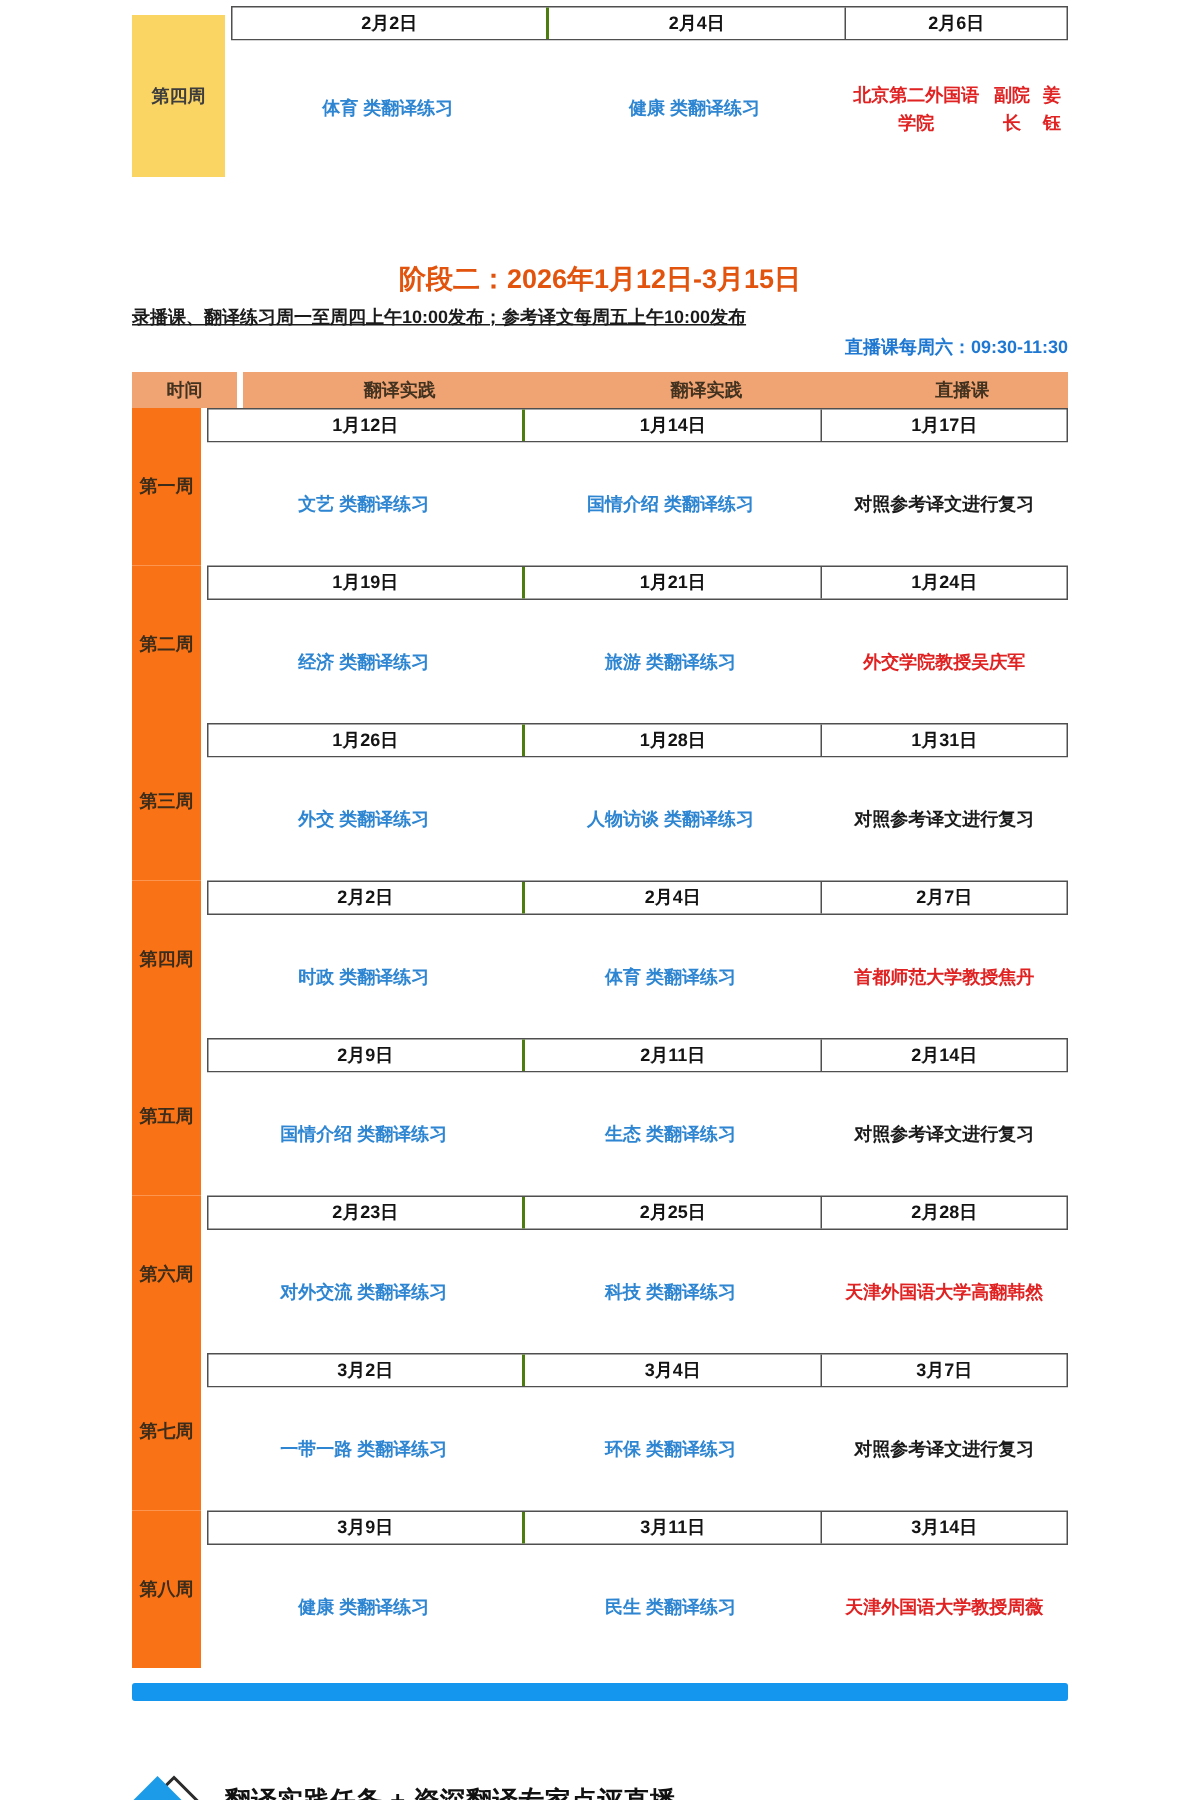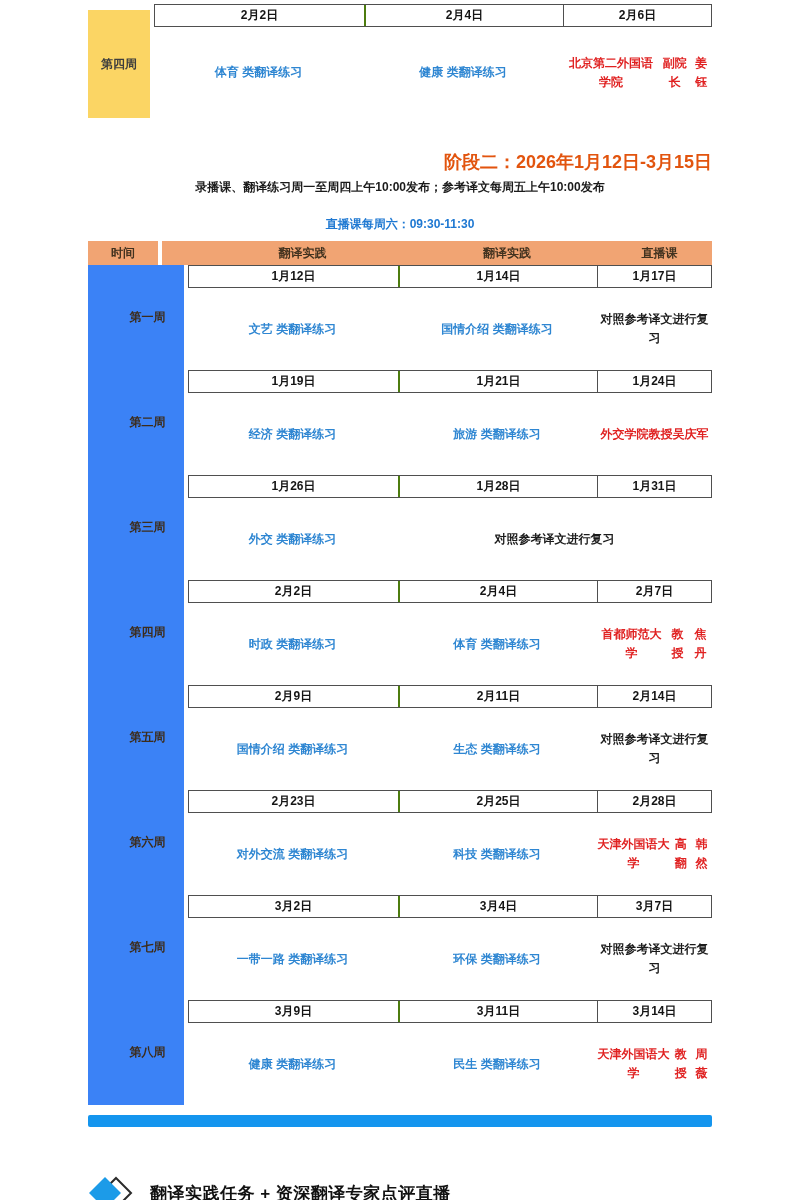--- a/index.html
+++ b/index.html
@@ -29,39 +29,39 @@
   .cc1{width:209px;}
   .cc2{width:200px;}
   .cc3{flex:1;}
   .topic{font-size:12px;font-weight:bold;color:#2E86D2;}
   .live-line{display:block;font-size:12px;font-weight:bold;line-height:1.55;}
   .live-line.expert{color:#E02222;}
   .live-line.review{color:#1b1b1b;}
   .s1 .content-row{height:86px;}
 
   
-  .s2-title{margin-top:32px;text-align:right;font-size:18px;font-weight:bold;color:#E2540E;}
-  .s2-sub{margin-top:5px;text-align:center;font-size:12px;font-weight:bold;color:#1b1b1b;}
-  .s2-live{margin-top:20px;text-align:center;font-size:12px;font-weight:bold;color:#1E78D2;}
+  .s2-title{margin-top:56px;text-align:center;font-size:18px;font-weight:bold;color:#E2540E;}
+  .s2-sub{margin-top:5px;text-align:left;font-size:12px;font-weight:bold;color:#1b1b1b;text-decoration:underline;}
+  .s2-live{margin-top:3px;text-align:right;font-size:12px;font-weight:bold;color:#1E78D2;}
 
   
   .s2-table{margin-top:8px;}
   .hdr{display:flex;height:24px;}
   .hdr-time{width:70px;background:#F1A473;display:flex;align-items:center;justify-content:center;
             font-size:12px;font-weight:bold;color:#42321f;}
-  .hdr-rest{flex:1;margin-left:4px;background:#F1A473;display:flex;padding-left:36px;}
+  .hdr-rest{flex:1;margin-left:4px;background:#F1A473;display:flex;}
   .hdr-cell{display:flex;align-items:center;justify-content:center;
             font-size:12px;font-weight:bold;color:#42321f;}
   .hc1{width:209px;}
   .hc2{width:200px;}
   .hc3{flex:1;}
 
   .week-block{display:flex;height:105px;}
-  .strip-cell{width:73px;background:#3b82f6;display:flex;align-items:center;justify-content:center;
-              font-size:12px;font-weight:bold;color:#3d2c1a;padding-left:23px;}
+  .strip-cell{width:46px;background:#f97316;display:flex;align-items:center;justify-content:center;
+              font-size:12px;font-weight:bold;color:#3d2c1a;}
   .week-right{flex:1;margin-left:4px;display:flex;flex-direction:column;}
   .week-right .content-row{height:80px;}
 
   
   .bluebar{margin:10px 0 0 88px;width:624px;height:12px;background:#1495EE;border-radius:2px;}
   .footer{margin:46px 0 0 88px;display:flex;align-items:center;gap:16px;}
   .footer-text{font-size:17px;font-weight:bold;color:#111;letter-spacing:0.5px;}
   .dicon{width:46px;height:40px;flex:0 0 auto;}
 </style>
 </head>
@@ -166,20 +166,23 @@
       <div class="week-right">
         <div class="date-row">
           <div class="date-cell dc1">1月26日</div>
           <div class="date-cell dc2">1月28日</div>
           <div class="date-cell dc3">1月31日</div>
         </div>
         <div class="content-row">
           <div class="ccell cc1">
             <span class="topic">外交 类翻译练习</span>
           </div>
+          <div class="ccell cc2">
+            <span class="topic">人物访谈 类翻译练习</span>
+          </div>
           <div class="ccell cc3">
                 <span class="live-line review">对照参考译文进行复习</span>
               </div>
         </div>
       </div>
     </div>
 
     <div class="week-block">
       <div class="strip-cell">
         <span>第四周</span>

